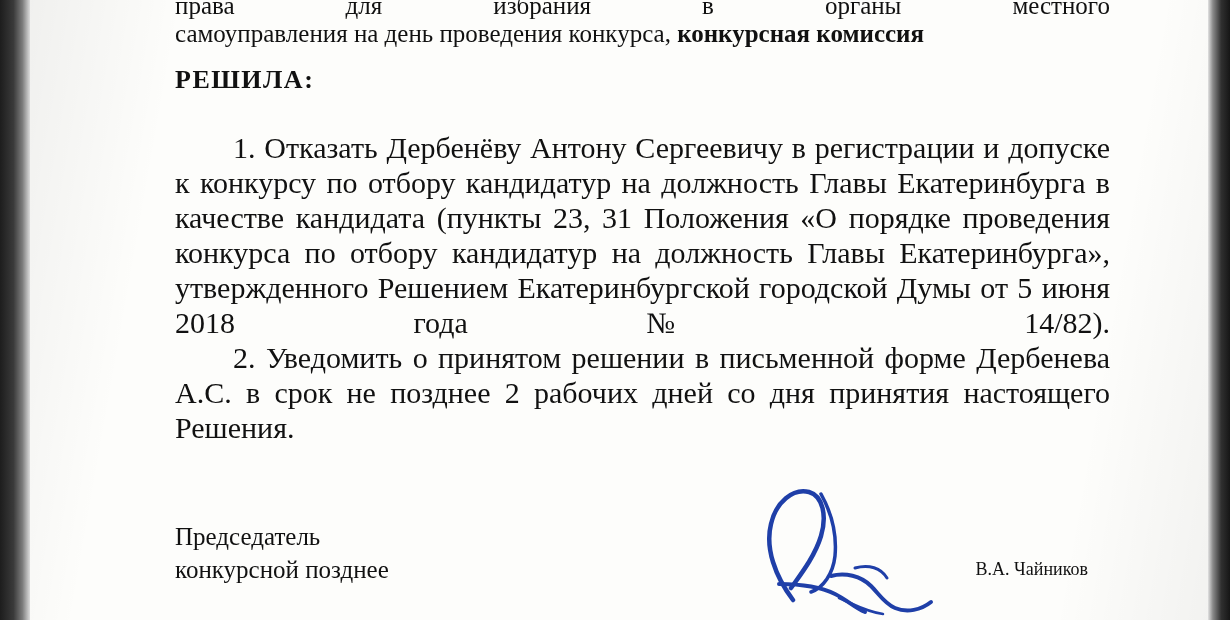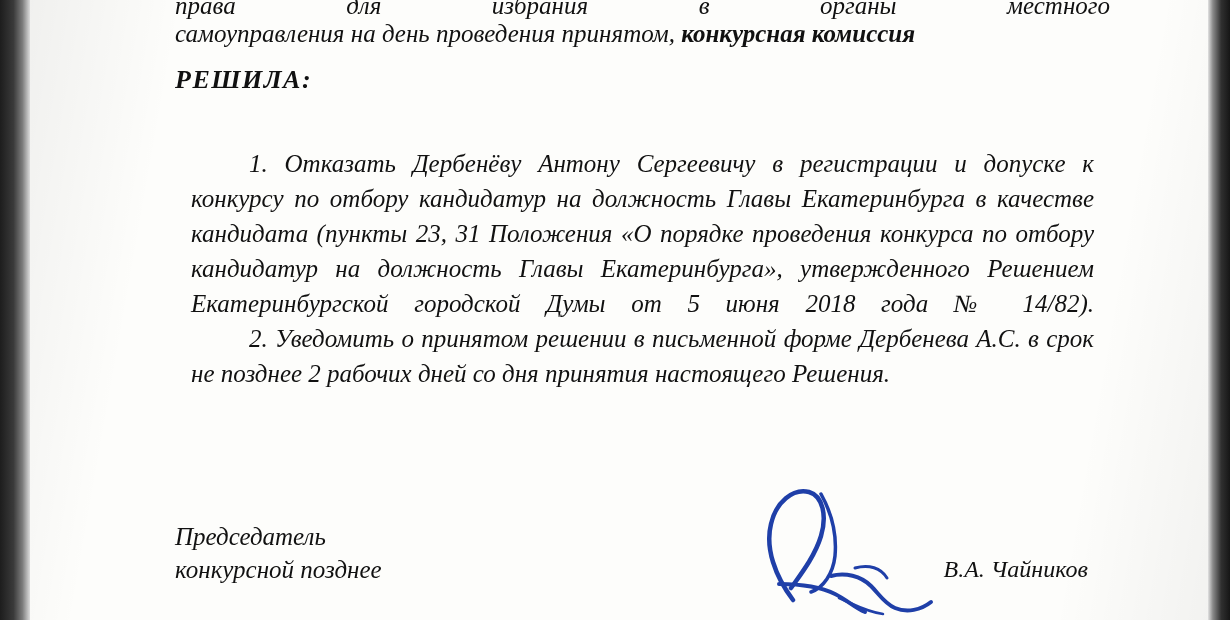--- a/index.html
+++ b/index.html
@@ -8,21 +8,20 @@
     background: #2b2b2b;
   }
   #page {
     position: relative;
     width: 1230px;
     height: 620px;
     overflow: hidden;
     background: #ffffff;
     font-family: "Liberation Serif", "DejaVu Serif", serif;
     color: #111111;
-    font-style: italic;
   }
 
   
   .scan-edge-left {
     position: absolute;
     left: 0; top: 0;
     width: 30px; height: 620px;
     background: linear-gradient(90deg, #1d1d1d 0%, #3a3a3a 45%, #7d7d7d 75%, #dcdcdc 100%);
   }
   .scan-edge-right {
@@ -39,25 +38,25 @@
   }
   .paper::after {
     content: "";
     position: absolute;
     inset: 0;
     background: linear-gradient(100deg, rgba(0,0,0,0.05) 0%, rgba(0,0,0,0) 12%, rgba(0,0,0,0) 88%, rgba(0,0,0,0.045) 100%);
     pointer-events: none;
   }
 
   .para {
-    font-size: 25px;
+    font-size: 30px;
     line-height: 35px;
     text-align: justify;
     text-align-last: left;
-    margin: 16px;
+    margin: 0;
   }
   .para.indent { text-indent: 58px; }
   .para.justify-all { text-align-last: justify; }
 
   .top-line-1 {
     position: absolute;
     left: 175px;
     top: -12px;
     width: 935px;
     font-size: 25px;
@@ -111,21 +110,21 @@
   .sign-left {
     position: absolute;
     left: 0;
     top: 0;
     white-space: pre-line;
   }
   .sign-right {
     position: absolute;
     right: 22px;
     top: 33px;
-    font-size: 24px;
+    font-size: 18px;
   }
   .signature {
     position: absolute;
     left: 560px;
     top: -48px;
     width: 220px;
     height: 145px;
     pointer-events: none;
   }
   .signature svg { display: block; }
@@ -143,21 +142,21 @@
   <div class="top-line-1">
     <span class="seg">права</span>
     <span class="seg">для</span>
     <span class="seg">избрания</span>
     <span class="seg">в</span>
     <span class="seg">органы</span>
     <span class="seg">местного</span>
   </div>
 
   <div class="top-line-2">
-    <span>самоуправления на день проведения принятом, </span><span class="bold">конкурсная комиссия</span>
+    <span>самоуправления на день проведения конкурса, </span><span class="bold">конкурсная комиссия</span>
   </div>
 
   <div class="heading">РЕШИЛА:</div>
 
   <div class="body-block">
     <p class="para indent justify-all item1">1. Отказать Дербенёву Антону Сергеевичу в регистрации и допуске к конкурсу по отбору кандидатур на должность Главы Екатеринбурга в качестве кандидата (пункты 23, 31 Положения «О порядке проведения конкурса по отбору кандидатур на должность Главы Екатеринбурга», утвержденного Решением Екатеринбургской городской Думы от 5 июня 2018 года № 14/82).</p>
     <p class="para indent item2">2. Уведомить о принятом решении в письменной форме Дербенева А.С. в срок не позднее 2 рабочих дней со дня принятия настоящего Решения.</p>
   </div>
 
   <div class="sign-block">

